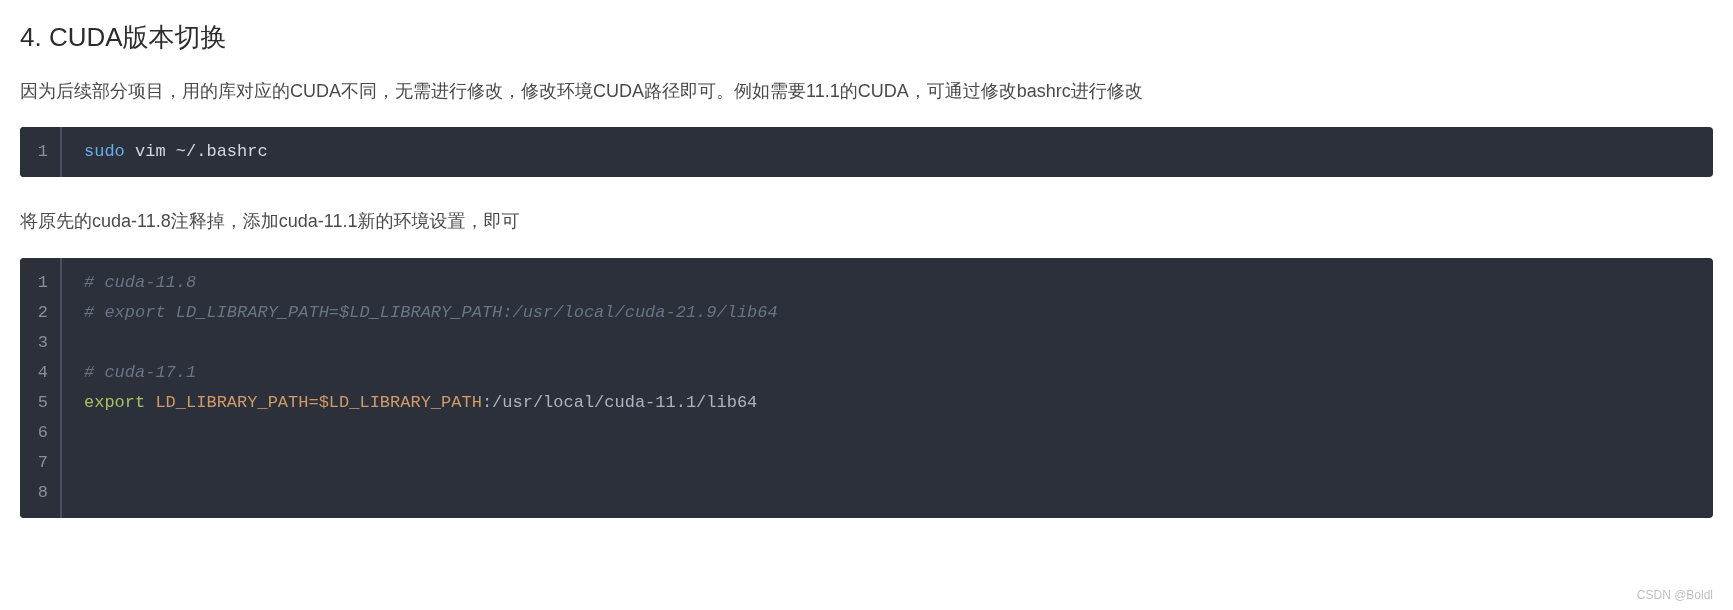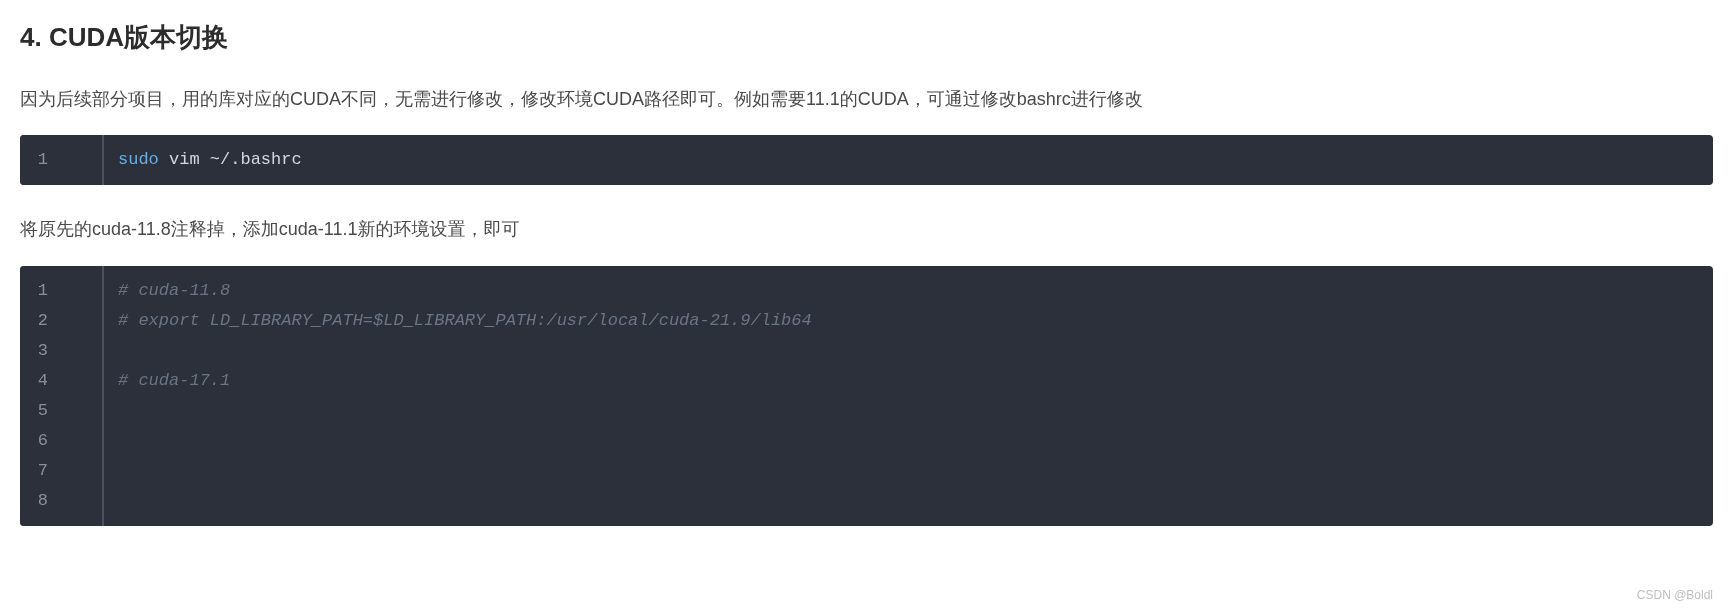--- a/index.html
+++ b/index.html
@@ -8,23 +8,23 @@
       box-sizing: border-box;
     }
     body {
       font-family: -apple-system, BlinkMacSystemFont, "Segoe UI", "PingFang SC", "Hiragino Sans GB", "Microsoft YaHei", sans-serif;
       background: #ffffff;
       padding: 20px;
       color: #333;
     }
     .heading {
       font-size: 26px;
-      font-weight: bold;
+      font-weight: normal;
       color: #2c2c2c;
-      margin-bottom: 28px;
+      margin-bottom: 20px;
     }
     .paragraph {
       font-size: 18px;
       color: #4a4a4a;
       line-height: 1.8;
       margin-bottom: 20px;
     }
     .code-block {
       background: #2b303b;
       border-radius: 4px;
@@ -41,24 +41,23 @@
       color: #8a8f99;
       user-select: none;
       min-width: 40px;
     }
     .gutter-line {
       padding: 0 12px 0 10px;
       line-height: 30px;
       height: 30px;
     }
     .code-content {
-      padding: 10px 0;
+      padding: 10px 8px;
       border-left: 2px solid #4a5160;
       flex: 1;
-      margin-left: 42px;
     }
     .code-line {
       padding: 0 14px;
       line-height: 30px;
       height: 30px;
       white-space: pre;
       color: #c5c8d0;
     }
     .tok-keyword { color: #66b0e8; }
     .tok-command { color: #d4d7dd; }
@@ -101,17 +100,18 @@
       <div class="gutter-line">5</div>
       <div class="gutter-line">6</div>
       <div class="gutter-line">7</div>
       <div class="gutter-line">8</div>
     </div>
   <div class="code-content" id="content2">
       <div class="code-line"><span class="tok-comment"># cuda-11.8</span></div>
       <div class="code-line"><span class="tok-comment"># export LD_LIBRARY_PATH=$LD_LIBRARY_PATH:/usr/local/cuda-21.9/lib64</span></div>
       <div class="code-line"></div>
       <div class="code-line"><span class="tok-comment"># cuda-17.1</span></div>
+      <div class="code-line"><span class="tok-builtin">export</span><span class="tok-plain"> </span><span class="tok-var">LD_LIBRARY_PATH=$LD_LIBRARY_PATH</span><span class="tok-plain">:/usr/local/cuda-11.1/lib64</span></div>
       <div class="code-line"></div>
     </div>
 </div>
 
 <div class="watermark">CSDN @Boldl</div>
 
 </body></html>

